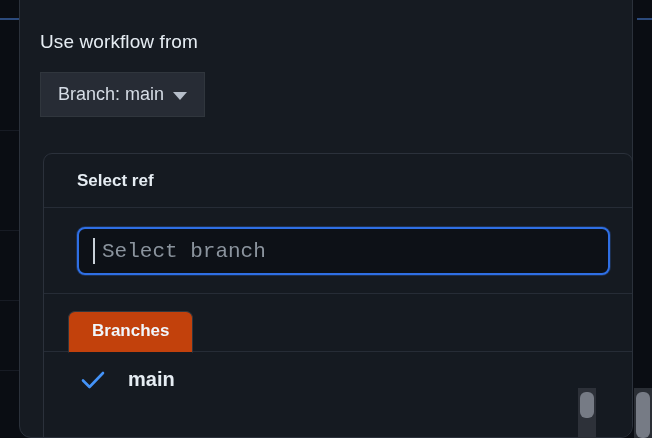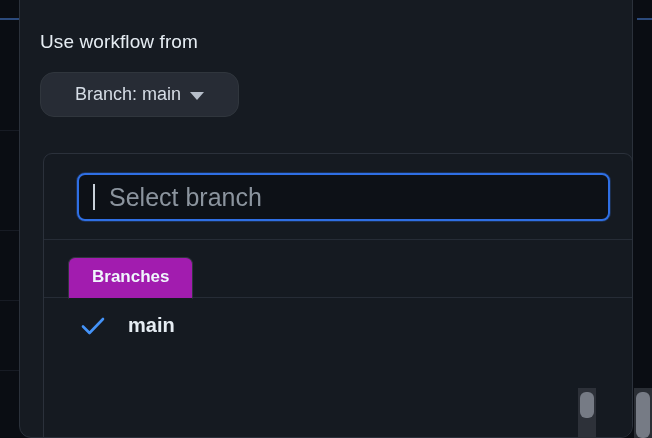--- a/index.html
+++ b/index.html
@@ -63,24 +63,24 @@
     color: #e6edf3;
     letter-spacing: .1px;
   }
 
   
   .branch-button {
     display: inline-flex;
     align-items: center;
     gap: 9px;
     margin: 19px 2px 0 20px;
-    padding: 11px 34px;
+    padding: 11px 17px;
     background: #272c35;
     border: 1px solid #30363d;
-    border-radius: 14px;
+    border-radius: 0;
     color: #d6dde6;
     font-size: 18px;
     font-weight: normal;
     cursor: pointer;
     box-sizing: border-box;
   }
   .caret-down {
     width: 0; height: 0;
     border-left: 7px solid transparent;
     border-right: 7px solid transparent;
@@ -125,24 +125,25 @@
     box-shadow: 0 0 0 1px rgba(47,111,228,.25);
     cursor: text;
   }
   .text-caret {
     width: 2px;
     height: 26px;
     background: #c9d1d9;
     flex: none;
   }
   .placeholder {
-    font-size: 25px;
+    font-size: 21px;
     color: #8b949e;
-    margin-left: 14px;
+    margin-left: 7px;
     white-space: nowrap;
+    font-family: Liberation Mono, monospace;
   }
 
   
   .tabs {
     position: relative;
     margin: 14px 0 0 0;
     padding-left: 24px;
     height: 44px;
     display: flex;
     align-items: flex-end;
@@ -163,21 +164,21 @@
     cursor: pointer;
     white-space: nowrap;
     background: transparent;
     border: 1px solid transparent;
     border-radius: 7px 7px 0 0;
     box-sizing: border-box;
   }
   .tab.active {
     color: #f0f6fc;
     font-weight: bold;
-    background: #a21caf;
+    background: #c2410c;
     border-color: #30363d;
     border-bottom-color: #161b22;
     margin-bottom: -1px;
   }
 
   
   .ref-list { padding-top: 8px; }
   .ref-item {
     display: flex;
     align-items: flex-end;
@@ -243,20 +244,21 @@
     <div class="section-title">Use workflow from</div>
 
     <div class="branch-button">
       <span>Branch: main</span>
       <span class="caret-down"></span>
     </div>
 
     
     <div class="ref-panel">
 
+      <div class="ref-panel-header">Select ref</div>
 
       <div class="ref-search-row">
         <div class="ref-search-box">
           <span class="text-caret"></span>
           <span class="placeholder">Select branch</span>
         </div>
       </div>
 
       <div class="tabs">
         <div class="tab active">Branches</div>

